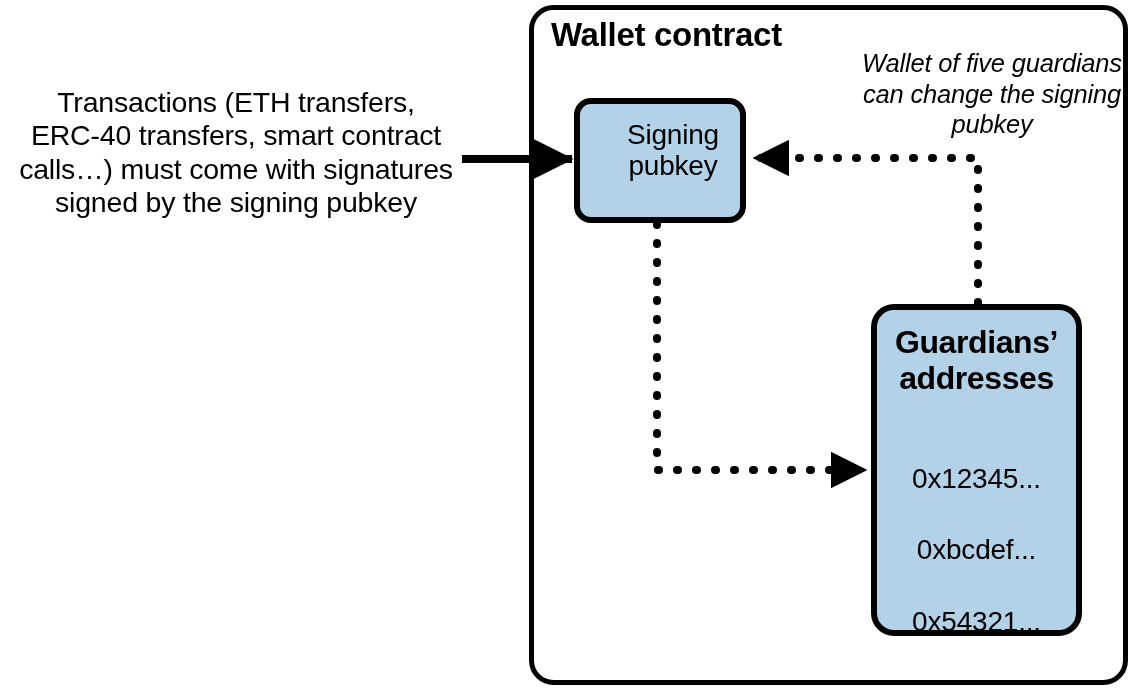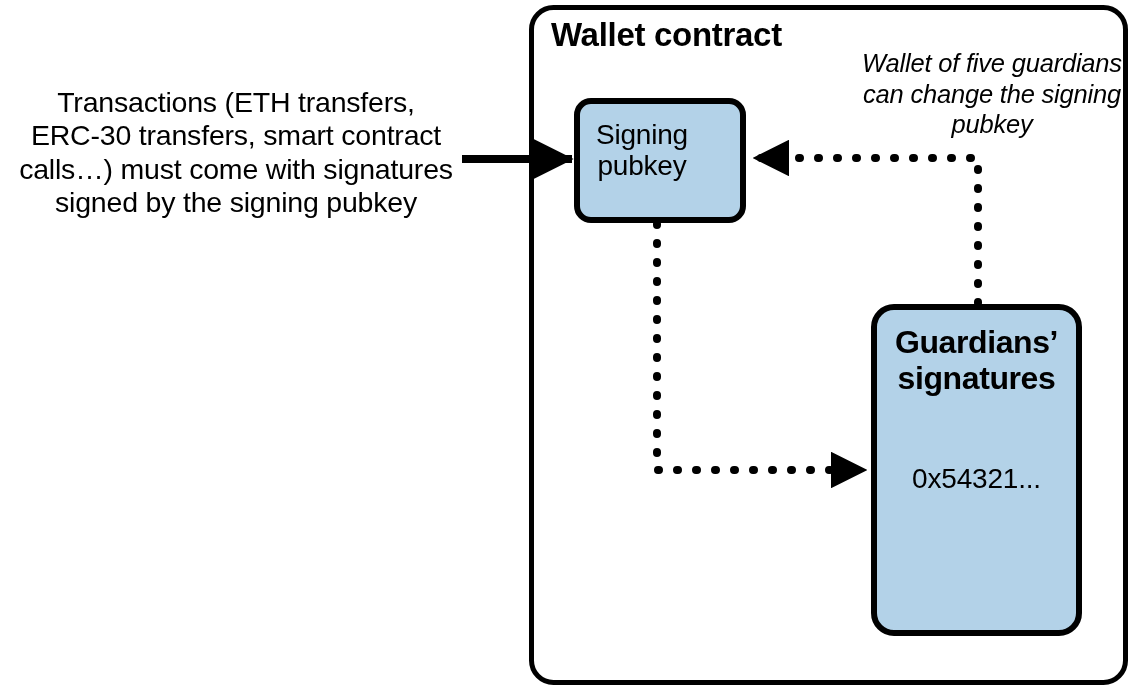--- a/index.html
+++ b/index.html
@@ -52,21 +52,21 @@
   #wallet-title {
     left: 551px;
     top: 16px;
     font-size: 33px;
     font-weight: bold;
     letter-spacing: -0.3px;
   }
 
   
   #signing-label {
-    left: 557px;
+    left: 588px;
     top: 120px;
     width: 170px;
     text-align: center;
     font-size: 28px;
     line-height: 1.1;
     letter-spacing: -0.2px;
   }
 
   
   #guardians-heading {
@@ -134,33 +134,35 @@
     <path d="M 657 224 L 657 470 L 866 470" fill="none" stroke="#000000" stroke-width="8" stroke-linecap="round" stroke-dasharray="1 18" marker-end="url(#arrowDot)"></path>
 
     <path d="M 978 303 L 978 158 L 754 158" fill="none" stroke="#000000" stroke-width="8" stroke-linecap="round" stroke-dasharray="1 18" marker-end="url(#arrowDot)"></path>
 
     <rect x="577" y="101" width="166" height="119" rx="14" ry="14" fill="#b3d2e8" stroke="#000000" stroke-width="6"></rect>
 
     <rect x="874" y="307" width="205" height="326" rx="20" ry="20" fill="#b3d2e8" stroke="#000000" stroke-width="6"></rect>
   </svg>
 
   <div class="txt" id="left-caption">Transactions (ETH transfers,
-ERC-30 transfers, smart contract
+ERC-40 transfers, smart contract
 calls…) must come with signatures
 signed by the signing pubkey</div>
 
   <div class="txt" id="wallet-title">Wallet contract</div>
 
   <div class="txt" id="signing-label">Signing
 pubkey</div>
 
   <div class="txt" id="guardians-heading">Guardians’
-signatures</div>
+addresses</div>
 
   <div class="txt" id="guardians-list">
+    <div>0x12345...</div>
+    <div>0xbcdef...</div>
     <div>0x54321...</div>
     
   </div>
 
   <div class="txt note" id="note-top">Wallet of five guardians
 can change the signing
 pubkey</div>
 
 
 </div>

